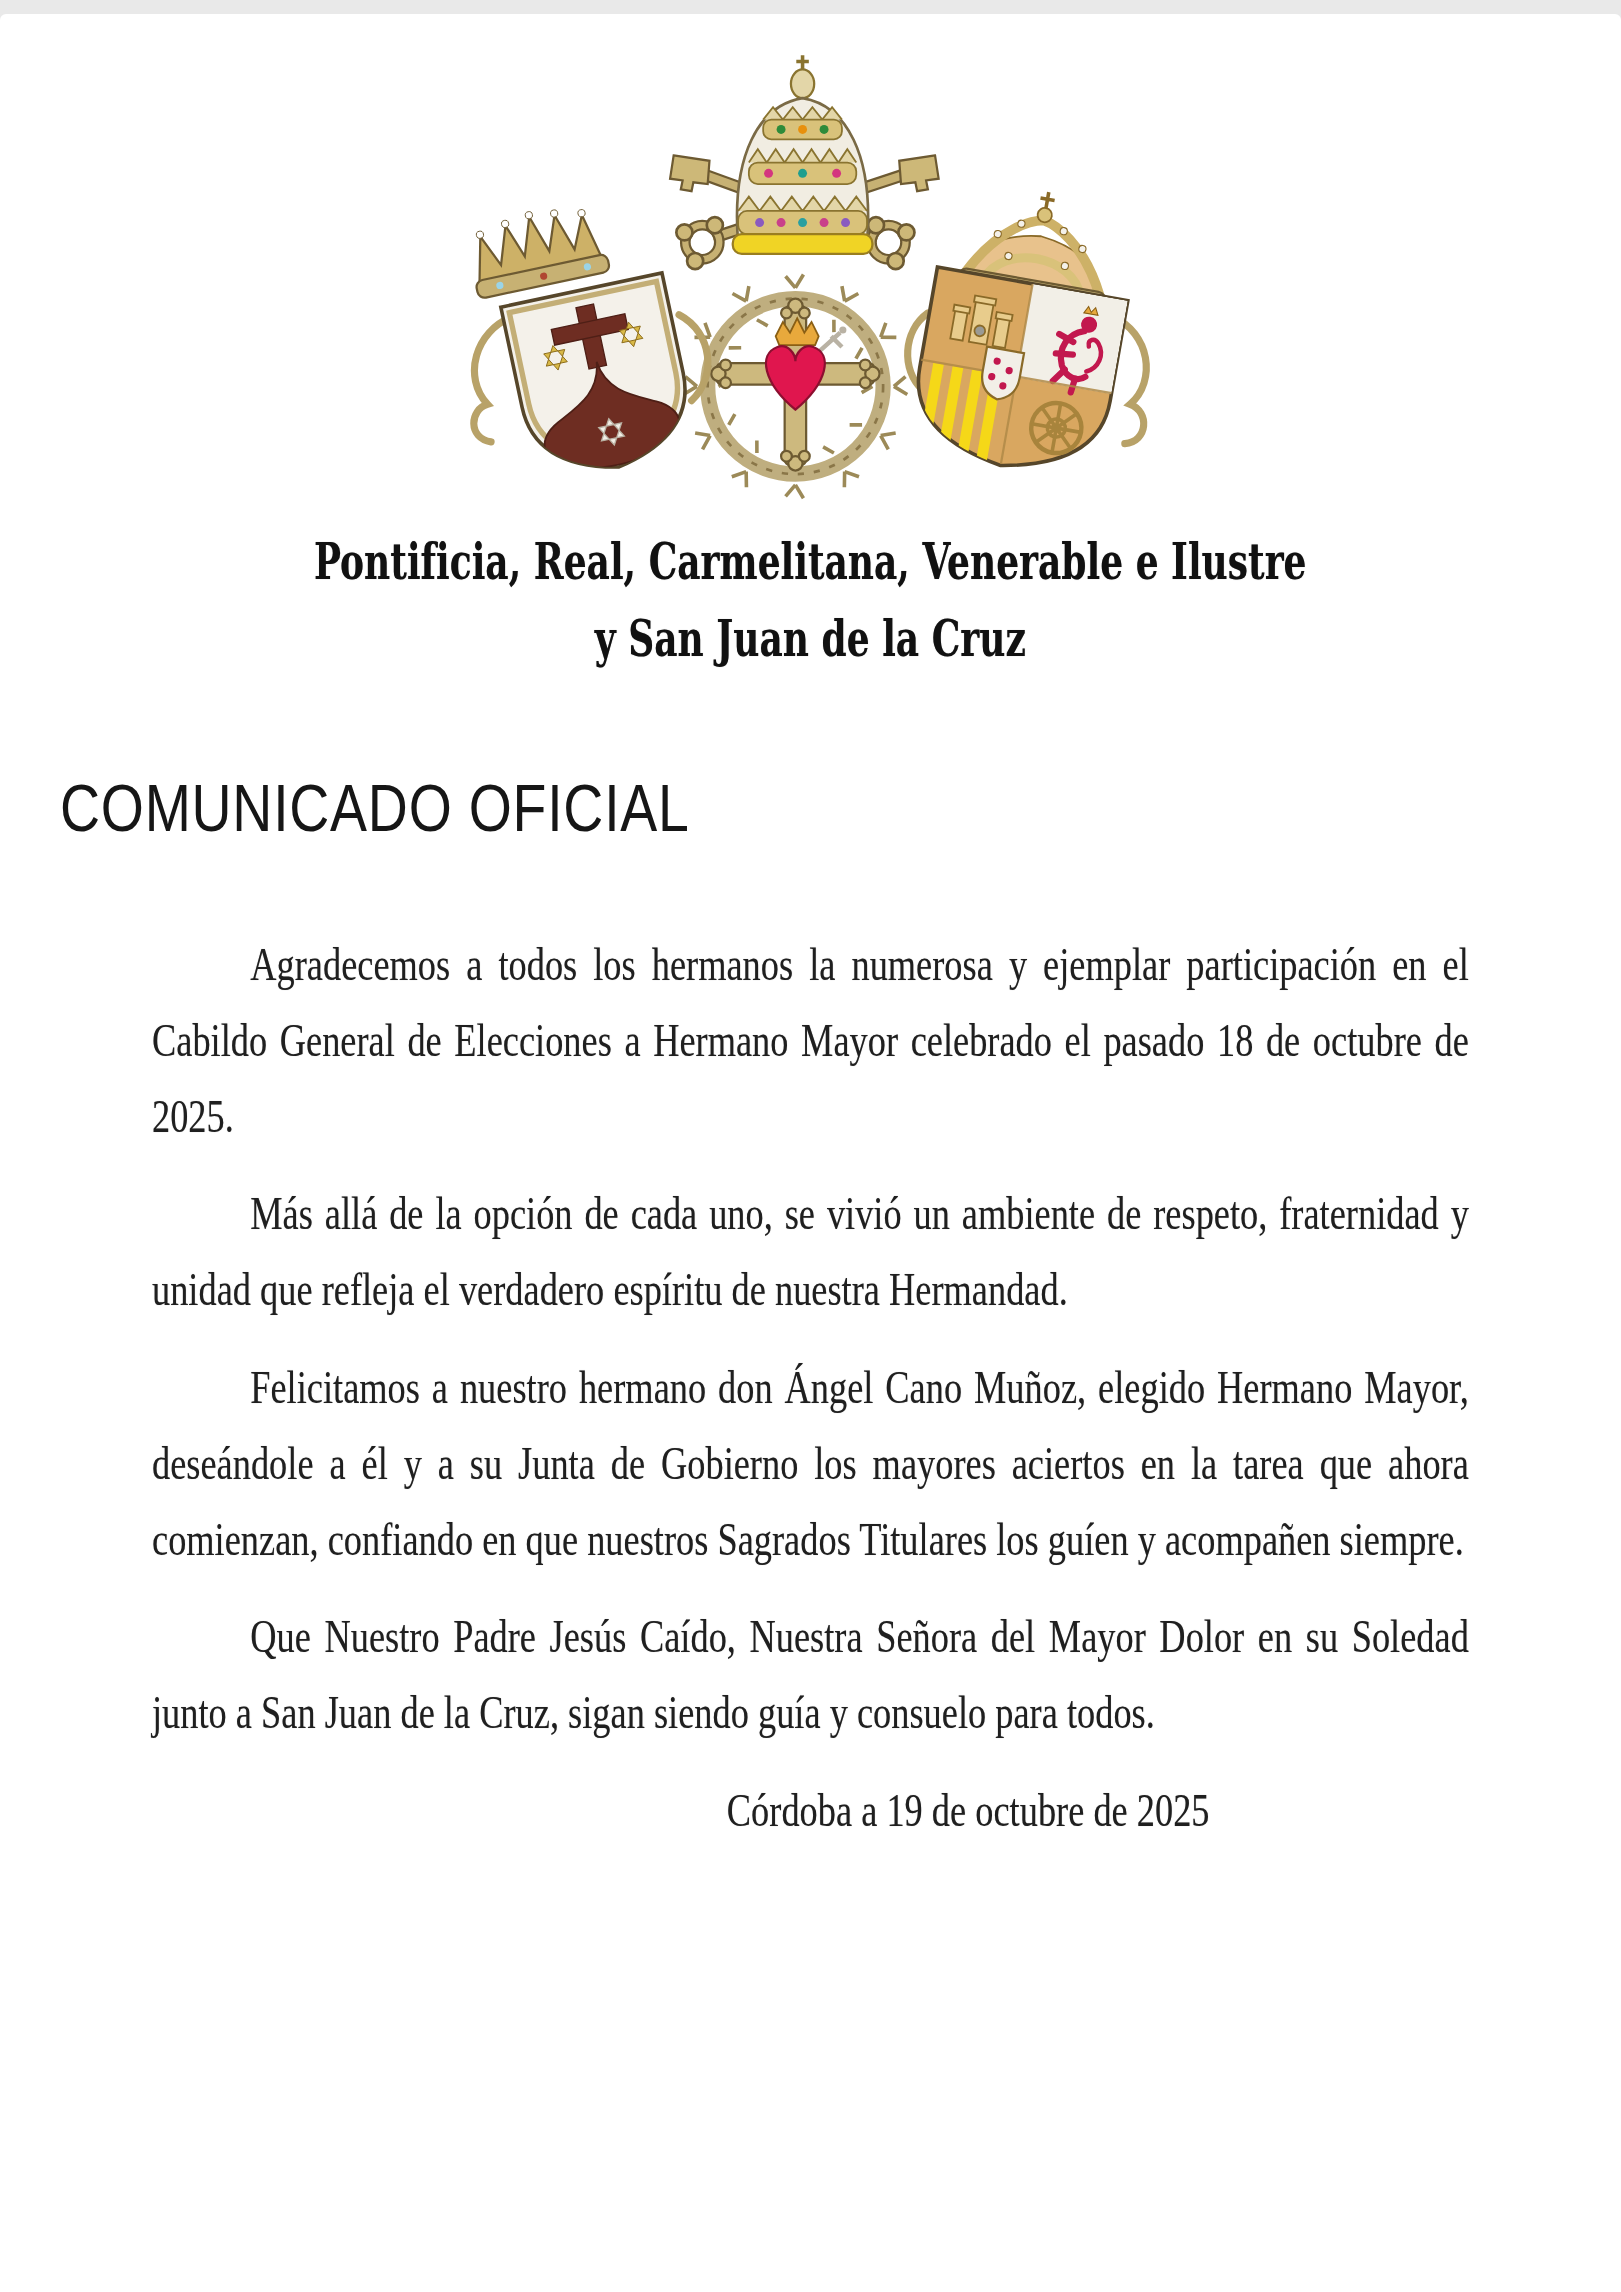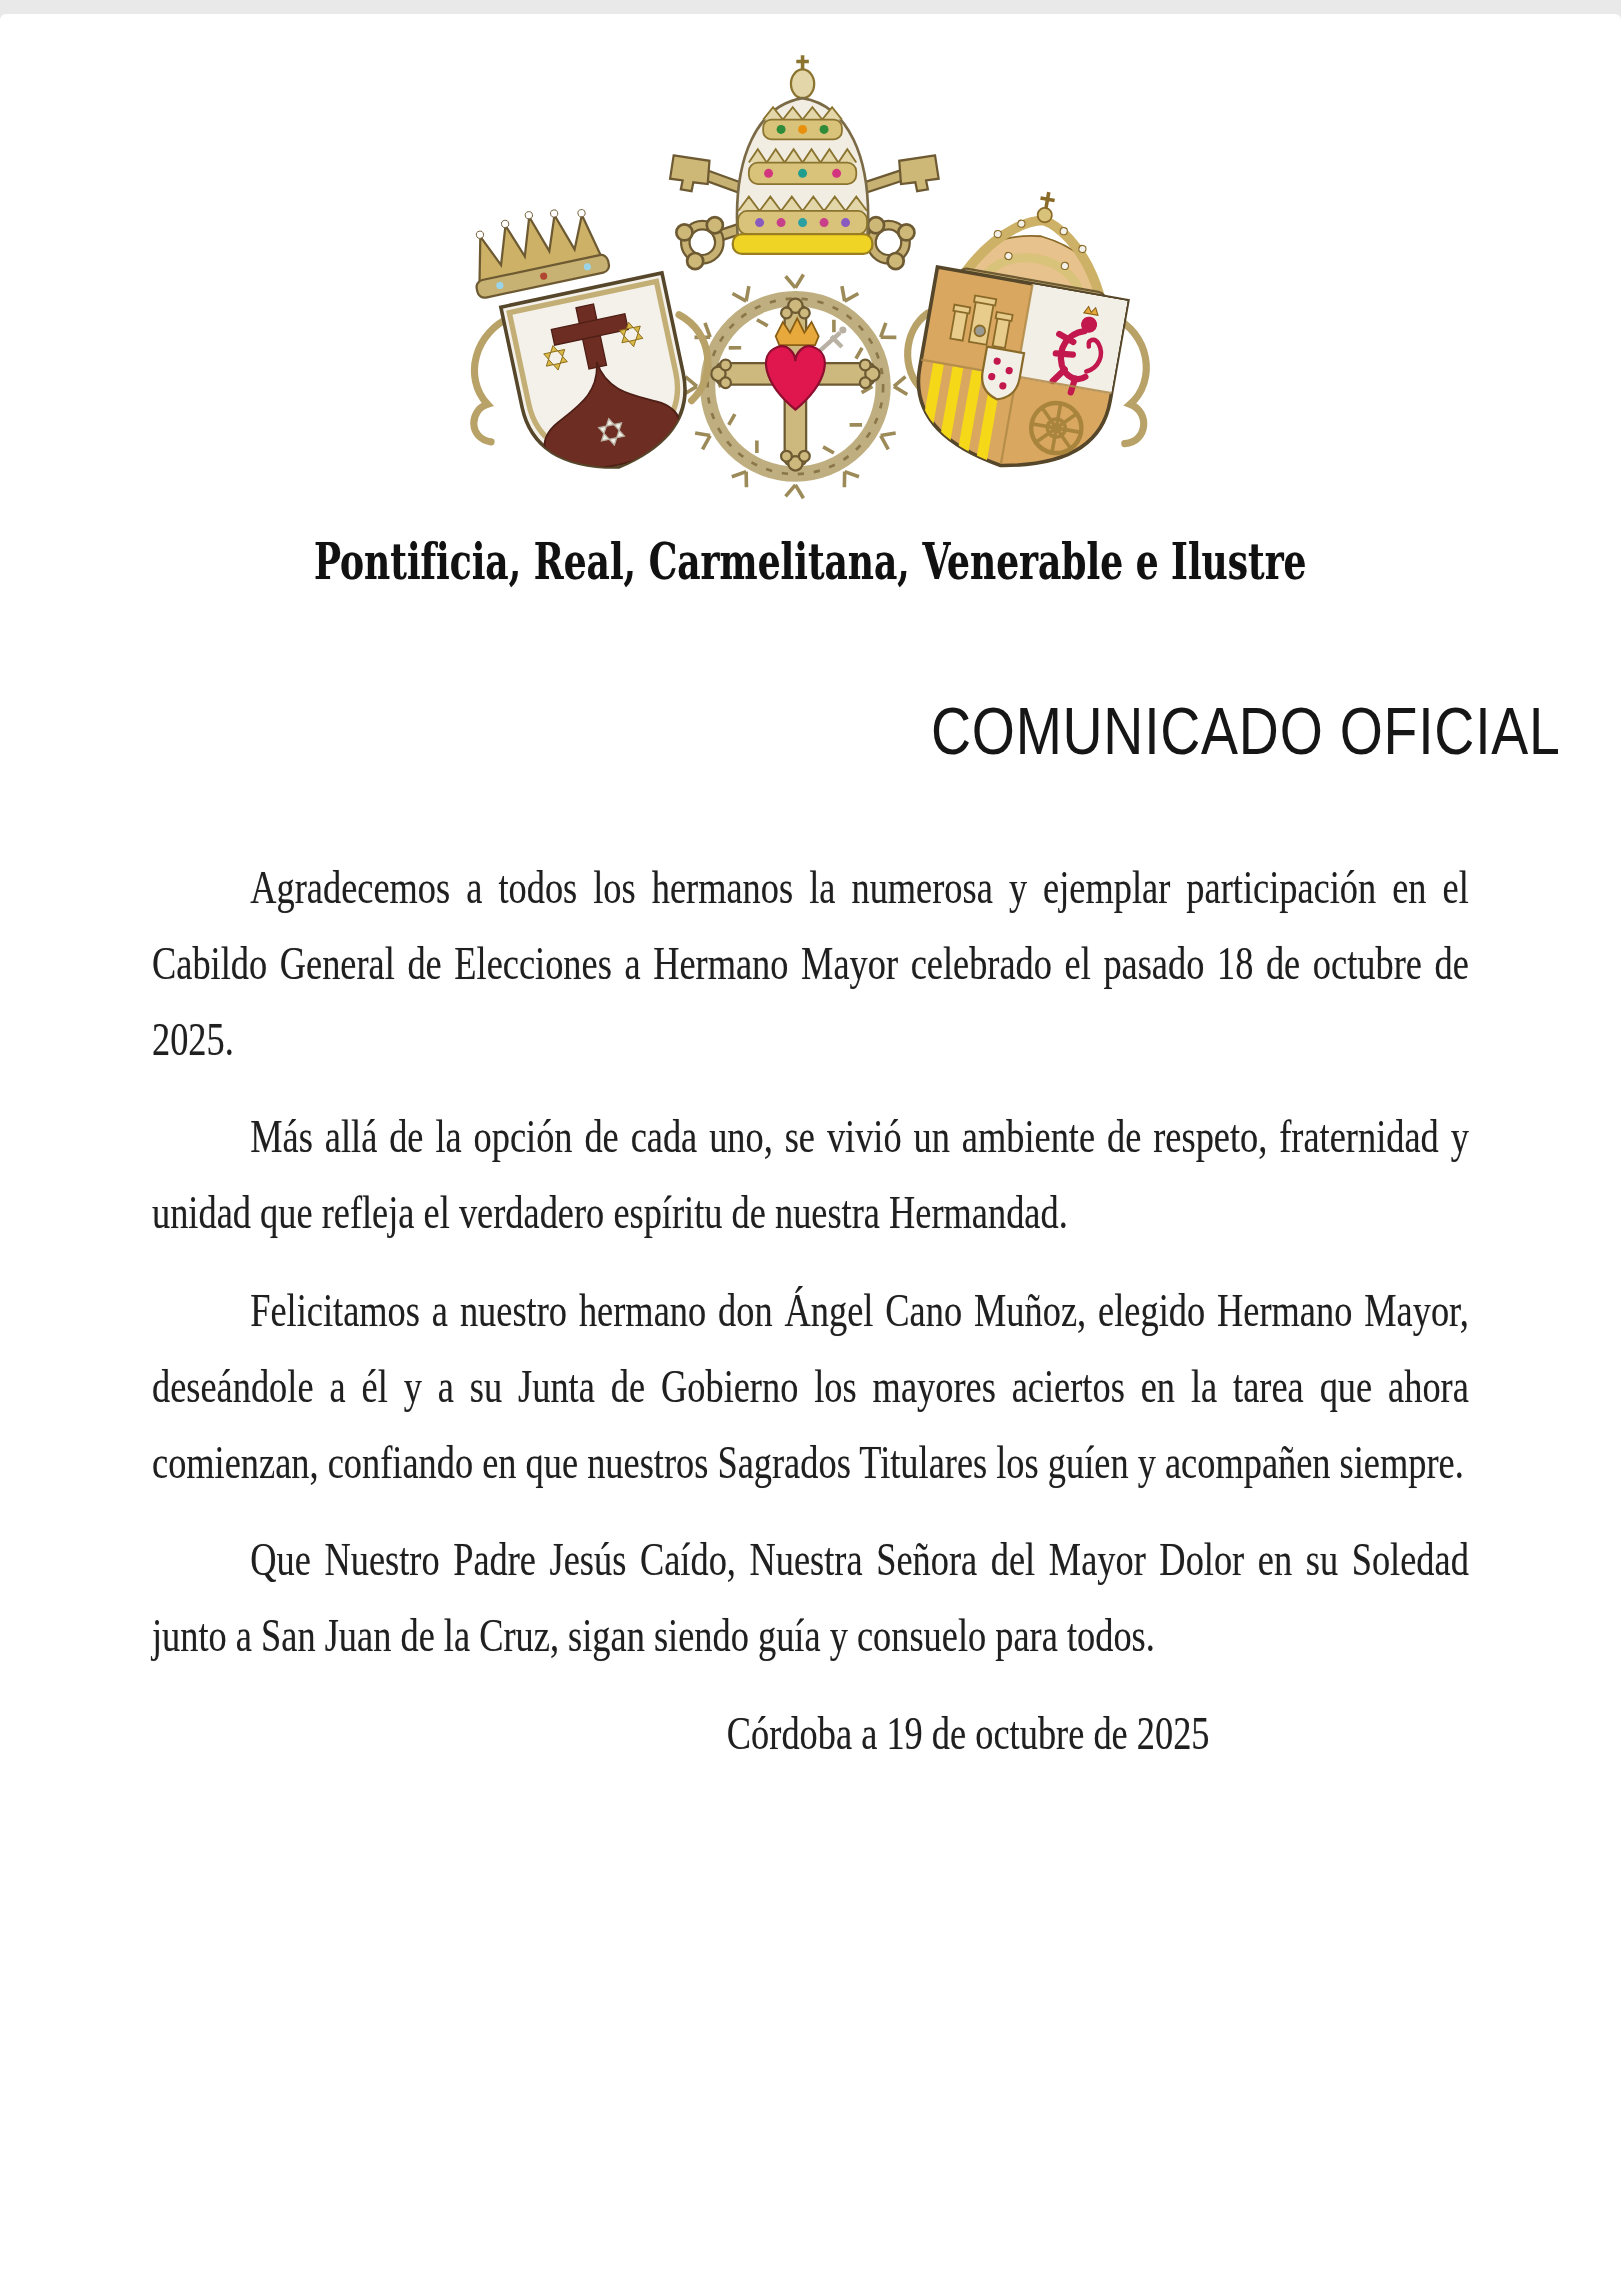--- a/index.html
+++ b/index.html
@@ -36,27 +36,26 @@
   .org-name .bl-line>span{
     display:inline-block;
     transform:scaleX(0.72);
     transform-origin:center;
     white-space:nowrap;
     text-shadow:0 0 0.9px rgba(0,0,0,.45);
   }
   
   .doc-title{
     margin:97px 0 0 0;
-    text-align:right;
+    text-align:left;
     font-weight:400;
     font-size:66px;
     line-height:1.05;
     color:#161616;
     letter-spacing:0.9px;
-    padding-left:37px;
   }
   .doc-title>span{
     display:inline-block;
     transform:scaleX(0.84);
     transform-origin:center;
     white-space:nowrap;
   }
   
   .body-wrap{
     margin:82px 152px 0 152px;
@@ -275,20 +274,21 @@
             <circle cx="627" cy="362" r="4"></circle>
           <circle cx="609" cy="372" r="4"></circle>
             <circle cx="623" cy="380" r="4"></circle>
         </g>
       </g>
     </g>
   </svg>
 
   <div class="org-name">
     <div class="bl-line"><span>Pontificia, Real, Carmelitana, Venerable e Ilustre</span></div>
+    <div class="bl-line"><span>y San Juan de la Cruz</span></div>
   </div>
 
   <h1 class="doc-title">
     <span>COMUNICADO OFICIAL</span>
   </h1>
 
   <div class="body-wrap">
     <div class="text-scale">
       <p>Agradecemos a todos los hermanos la numerosa y ejemplar participación en el Cabildo General de Elecciones a Hermano Mayor celebrado el pasado 18 de octubre de 2025.</p>
       <p>Más allá de la opción de cada uno, se vivió un ambiente de respeto, fraternidad y unidad que refleja el verdadero espíritu de nuestra Hermandad.</p>

